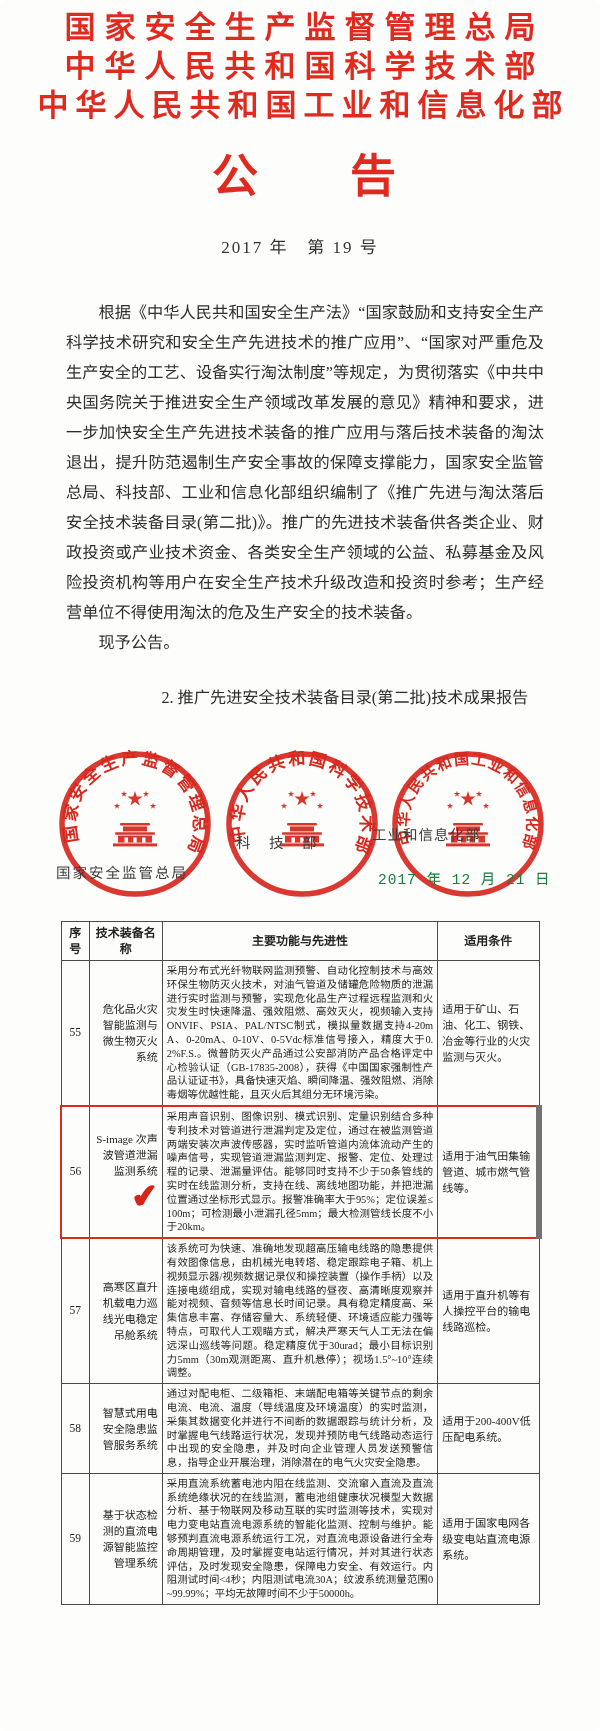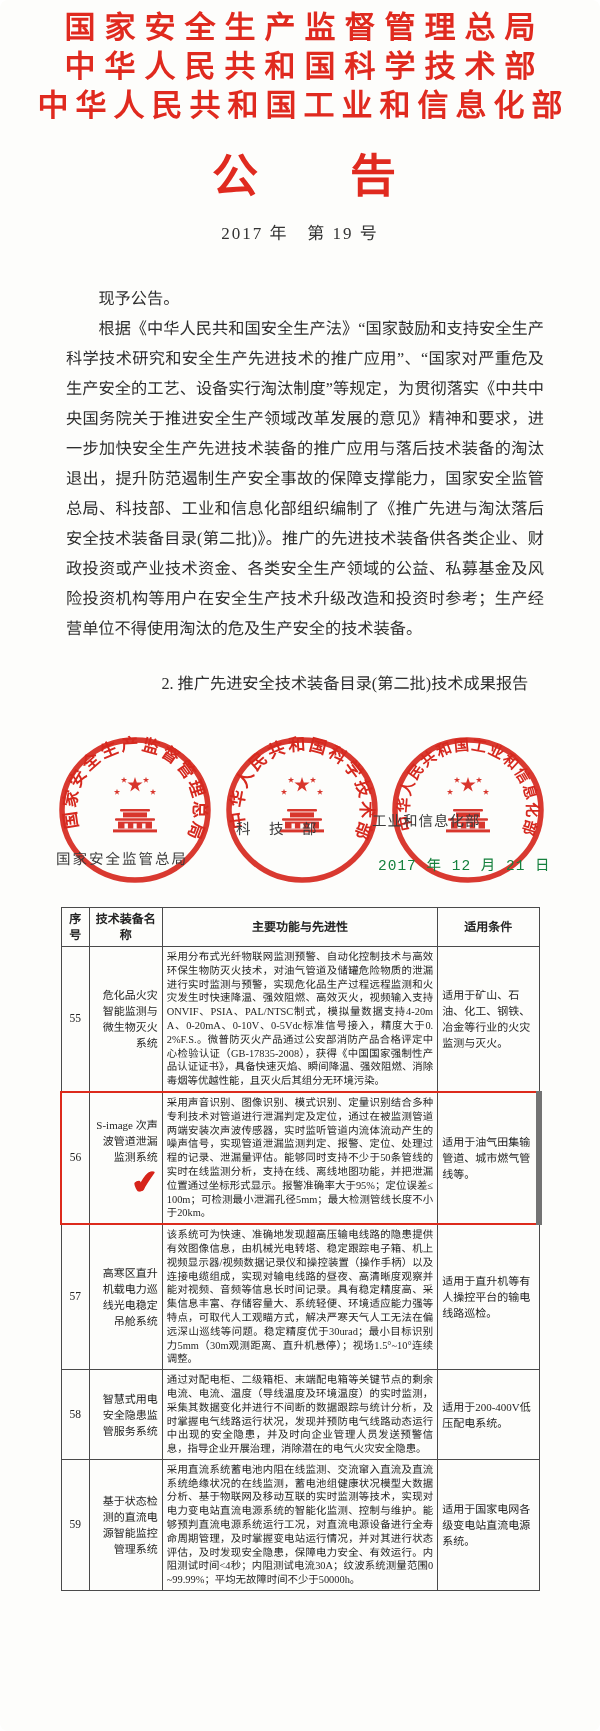--- a/index.html
+++ b/index.html
@@ -27,21 +27,21 @@
   .announce-title{
     margin-top:26px;
     text-align:center;
     font-size:46px;
     font-weight:bold;
     color:#e02a1f;
     line-height:52px;
     padding-left:8px;
   }
   .doc-number{
-    margin-top:16px;
+    margin-top:30px;
     text-align:center;
     font-size:17px;
     color:#333;
     letter-spacing:2px;
   }
   
   .body-text{
     margin:40px 56px 0 66px;
     font-size:16.2px;
     line-height:30px;
@@ -133,22 +133,22 @@
     <div class="agency-line ls-wide">国家安全生产监督管理总局</div>
     <div class="agency-line ls-wide">中华人民共和国科学技术部</div>
     <div class="agency-line ls-narrow">中华人民共和国工业和信息化部</div>
   </div>
 
   <div class="announce-title">公　　告</div>
 
   <div class="doc-number">2017 年　第 19 号</div>
 
   <div class="body-text">
+    <p>根据《中华人民共和国安全生产法》“国家鼓励和支持安全生产科学技术研究和安全生产先进技术的推广应用”、“国家对严重危及生产安全的工艺、设备实行淘汰制度”等规定，为贯彻落实《中共中央国务院关于推进安全生产领域改革发展的意见》精神和要求，进一步加快安全生产先进技术装备的推广应用与落后技术装备的淘汰退出，提升防范遏制生产安全事故的保障支撑能力，国家安全监管总局、科技部、工业和信息化部组织编制了《推广先进与淘汰落后安全技术装备目录(第二批)》。推广的先进技术装备供各类企业、财政投资或产业技术资金、各类安全生产领域的公益、私募基金及风险投资机构等用户在安全生产技术升级改造和投资时参考；生产经营单位不得使用淘汰的危及生产安全的技术装备。</p>
     <p>现予公告。</p>
-    <p>根据《中华人民共和国安全生产法》“国家鼓励和支持安全生产科学技术研究和安全生产先进技术的推广应用”、“国家对严重危及生产安全的工艺、设备实行淘汰制度”等规定，为贯彻落实《中共中央国务院关于推进安全生产领域改革发展的意见》精神和要求，进一步加快安全生产先进技术装备的推广应用与落后技术装备的淘汰退出，提升防范遏制生产安全事故的保障支撑能力，国家安全监管总局、科技部、工业和信息化部组织编制了《推广先进与淘汰落后安全技术装备目录(第二批)》。推广的先进技术装备供各类企业、财政投资或产业技术资金、各类安全生产领域的公益、私募基金及风险投资机构等用户在安全生产技术升级改造和投资时参考；生产经营单位不得使用淘汰的危及生产安全的技术装备。</p>
     <div class="attachments">
       <p class="attach-line-2">2. 推广先进安全技术装备目录(第二批)技术成果报告</p>
     </div>
   </div>
 
   <div class="seal-block">
 
     <svg class="seal seal-1" width="160" height="150" viewBox="0 0 160 150">
       <defs>
         <path id="star-a" d="M0,-1 L0.2245,-0.309 L0.951,-0.309 L0.3633,0.118 L0.5878,0.809 L0,0.382 L-0.5878,0.809 L-0.3633,0.118 L-0.951,-0.309 L-0.2245,-0.309 Z"></path>

